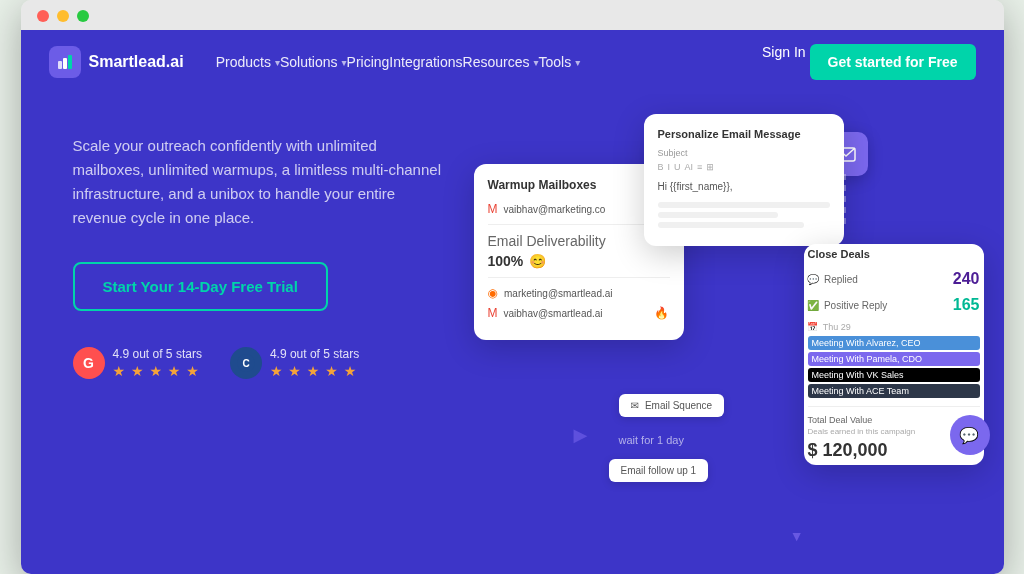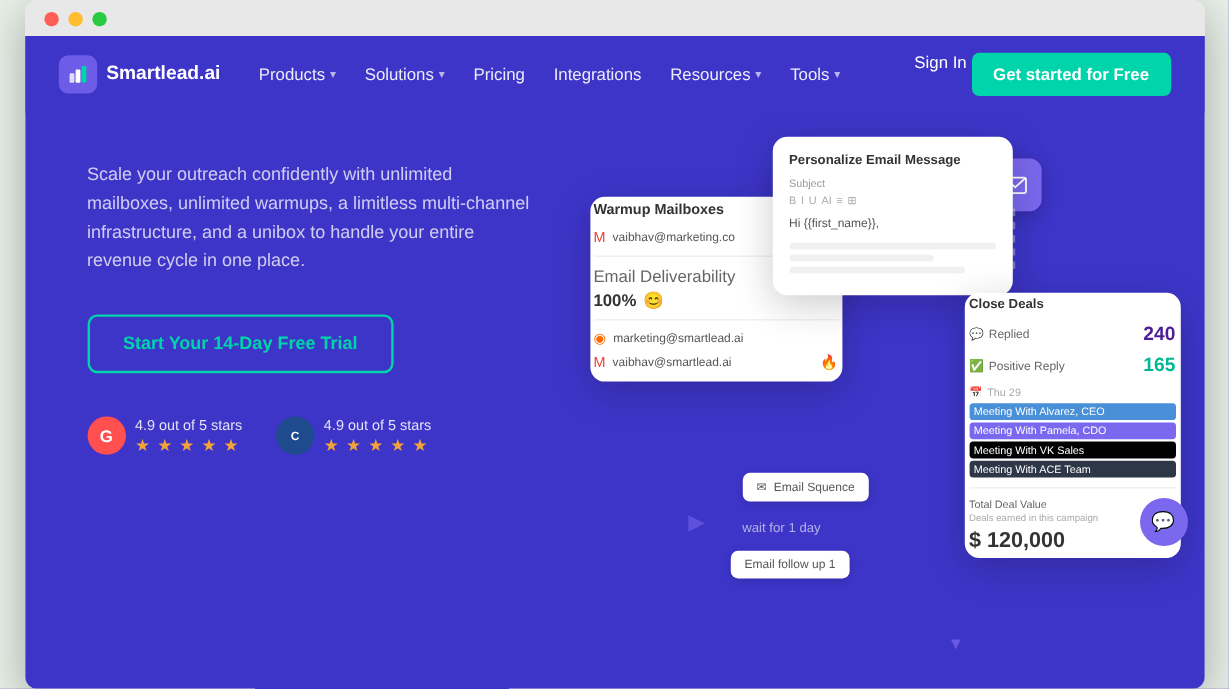--- a/index.html
+++ b/index.html
@@ -67,21 +67,20 @@
       font-weight: bold;
     }
     .logo-text {
       color: white;
       font-size: 16px;
       font-weight: 700;
     }
     .nav-links {
       display: flex;
       align-items: center;
-      gap: 24px;
       flex: 1;
     }
     .nav-link {
       color: rgba(255,255,255,0.9);
       font-size: 14px;
       cursor: pointer;
       display: flex;
       align-items: center;
       gap: 4px;
       white-space: nowrap;
@@ -183,26 +182,26 @@
     .hero-illustration {
       position: absolute;
       right: 20px;
       top: 10px;
       width: 510px;
       height: 480px;
     }
     
     .warmup-card {
       position: absolute;
-      left: 18px;
+      left: 0;
       top: 60px;
       width: 210px;
       background: white;
       border-radius: 12px;
-      padding: 3px;
+      padding: 14px;
       box-shadow: 0 8px 32px rgba(0,0,0,0.2);
     }
     .warmup-title {
       font-size: 12px;
       font-weight: 600;
       color: #333;
       margin-bottom: 10px;
     }
     .warmup-email-row {
       display: flex;

